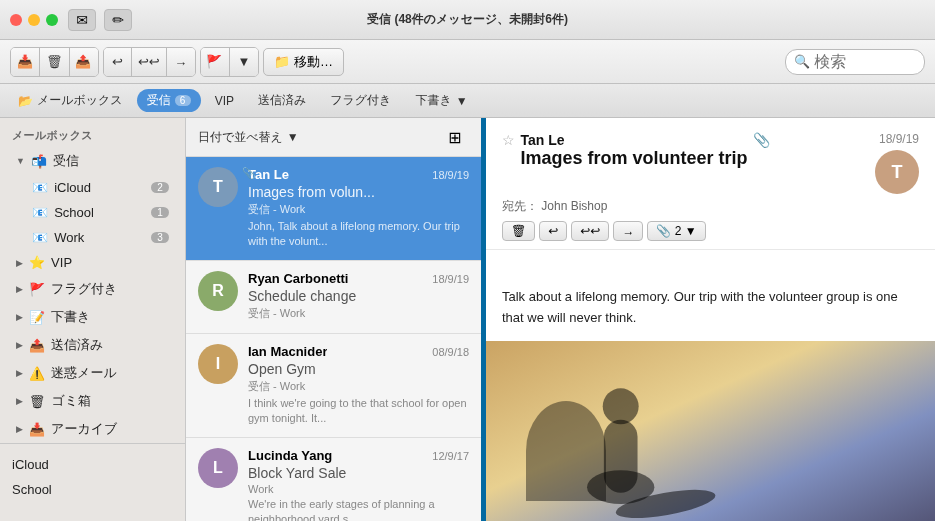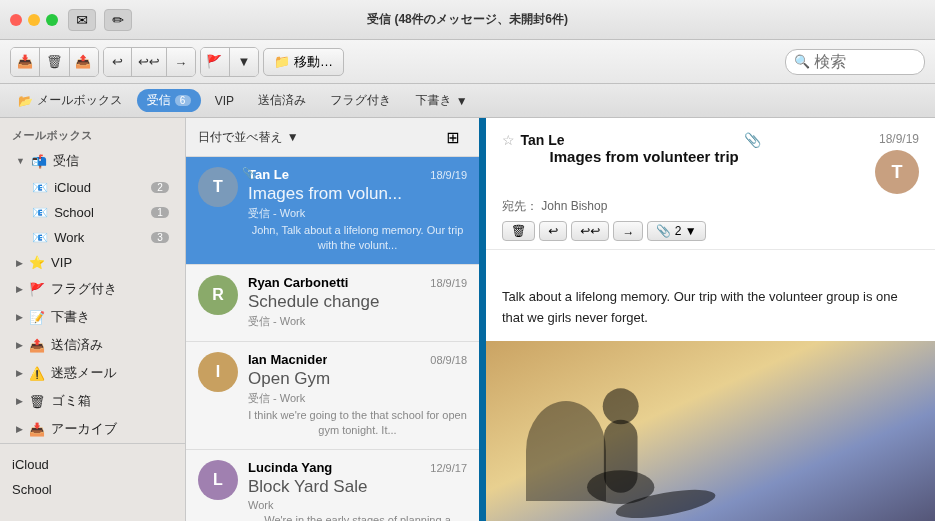--- a/index.html
+++ b/index.html
@@ -247,21 +247,21 @@
       gap: 6px;
       cursor: pointer;
       font-size: 13px;
       color: #222;
     }
 
     
     .mail-list {
       width: 300px;
       background: #f5f5f5;
-      border-right: 7px solid #0369a1;
+      border-right: 5px solid #0369a1;
       display: flex;
       flex-direction: column;
       flex-shrink: 0;
     }
     .mail-list-header {
       display: flex;
       align-items: center;
       justify-content: space-between;
       padding: 8px 12px;
       border-bottom: 1px solid #d8d8d8;
@@ -316,37 +316,36 @@
       text-overflow: ellipsis;
     }
     .mail-date {
       font-size: 11px;
       color: #888;
       flex-shrink: 0;
       margin-left: 6px;
     }
     .mail-item.active .mail-date { color: rgba(255,255,255,0.8); }
     .mail-subject {
-      font-size: 17px;
+      font-size: 14px;
       color: #555;
       white-space: nowrap;
       overflow: hidden;
       text-overflow: ellipsis;
       margin-bottom: 2px;
     }
     .mail-item.active .mail-subject { color: rgba(255,255,255,0.9); }
     .mail-preview {
       font-size: 11px;
       color: #888;
       display: -webkit-box;
       -webkit-line-clamp: 2;
       -webkit-box-orient: vertical;
       overflow: hidden;
       line-height: 1.4;
-      text-align: center;
     }
     .mail-item.active .mail-preview { color: rgba(255,255,255,0.8); }
     .paperclip-icon {
       position: absolute;
       left: 56px;
       top: 10px;
       font-size: 11px;
       color: #aaa;
     }
     .mail-item.active .paperclip-icon { color: rgba(255,255,255,0.8); }
@@ -649,21 +648,21 @@
 
   </div>
 
   <div class="mail-detail">
     <div class="detail-header">
       <div class="detail-title-row">
         <div style="display:flex;align-items:flex-start;flex:1;">
           <span class="star-icon">☆</span>
           <div>
             <div style="font-size:14px;font-weight:600;color:#111;">Tan Le</div>
-            <div class="detail-subject" style="font-size:15px;margin-left:29px;">Images from volunteer trip</div>
+            <div class="detail-subject" style="font-size:18px;">Images from volunteer trip</div>
           </div>
           <span style="font-size:14px;margin-left:6px;color:#888;">📎</span>
         </div>
         <div style="display:flex;flex-direction:column;align-items:flex-end;gap:4px;">
           <span class="detail-date-badge">18/9/19</span>
           <div class="detail-avatar">T</div>
         </div>
       </div>
       <div class="detail-meta">
         <span>宛先：</span>
@@ -672,21 +671,21 @@
       <div class="detail-actions">
         <div class="detail-action-btn">🗑</div>
         <div class="detail-action-btn">↩</div>
         <div class="detail-action-btn">↩↩</div>
         <div class="detail-action-btn">→</div>
         <div class="detail-action-btn">📎 2 ▼</div>
       </div>
     </div>
     <div class="detail-body">
       <br>
-      <p>Talk about a lifelong memory. Our trip with the volunteer group is one that we girls never forget.</p>
+      <p>Talk about a lifelong memory. Our trip with the volunteer group is one that we will never think.</p>
       <br>
       
     </div>
     <div class="detail-image">
       
       <svg width="100%" height="100%" viewBox="0 0 400 180" preserveAspectRatio="xMidYMid slice">
         <defs>
           <linearGradient id="bg-grad" x1="0%" y1="0%" x2="100%" y2="100%">
             <stop offset="0%" style="stop-color:#c8a060;stop-opacity:1"></stop>
             <stop offset="40%" style="stop-color:#e8d090;stop-opacity:1"></stop>

